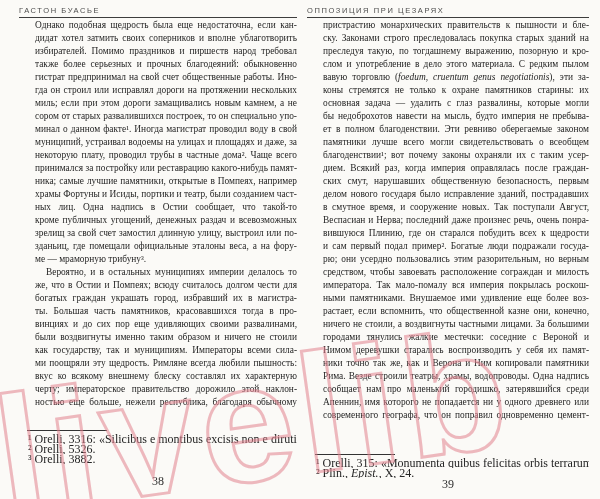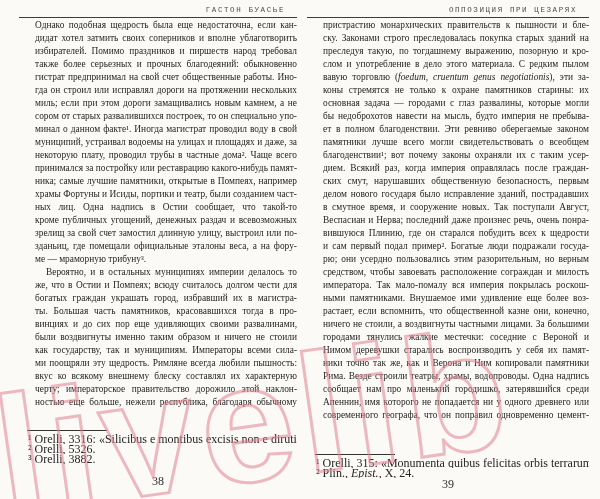--- a/index.html
+++ b/index.html
@@ -8,23 +8,23 @@
     background:#fbfaf7;
     position:relative;
     overflow:hidden;
     font-family:"Liberation Serif", serif;
   }
   .page{position:absolute;top:6px;}
   #page-left{left:19px;width:278px;height:490px;}
   #page-right{left:307px;width:282px;height:490px;}
 
   .running-head{
-    position:absolute;top:0;left:0;right:12px;
-    text-align:right;
-    font-family:Liberation Mono, monospace;
+    position:absolute;top:0;left:0;right:0;
+    text-align:left;
+    font-family:Liberation Sans, sans-serif;
     font-size:7.5px;letter-spacing:1.6px;
     color:#4c4c4c;white-space:nowrap;
   }
   .head-rule{
     position:absolute;top:11px;left:0;right:0;
     border-top:1px solid #3d3d3d;height:0;
   }
   .body-text{
     position:absolute;top:13px;left:0;right:0;
     font-size:9.4px;line-height:13px;color:#1f1f1f;margin-left:16px;
@@ -120,21 +120,21 @@
   <section class="page" id="page-right">
     <div class="running-head">ОППОЗИЦИЯ ПРИ ЦЕЗАРЯХ</div>
     <div class="head-rule"></div>
     <div class="body-text">
         <div class="line">пристрастию монархических правительств к пышности и бле-</div>
         <div class="line">ску. Законами строго преследовалась покупка старых зданий на</div>
         <div class="line">преследуя такую, по тогдашнему выражению, позорную и кро-</div>
         <div class="line">слом и употребление в дело этого материала. С редким пылом</div>
         <div class="line">вавую торговлю (<i>foedum, cruentum genus negotiationis</i>), эти за-</div>
         <div class="line">коны стремятся не только к охране памятников старины: их</div>
-        <div class="line">основная задача — городами с глаз развалины, которые могли</div>
+        <div class="line">основная задача — удалить с глаз развалины, которые могли</div>
         <div class="line">бы недоброхотов навести на мысль, будто империя не пребыва-</div>
         <div class="line">ет в полном благоденствии. Эти ревниво оберегаемые законом</div>
         <div class="line">памятники лучше всего могли свидетельствовать о всеобщем</div>
         <div class="line">благоденствии¹; вот почему законы охраняли их с таким усер-</div>
         <div class="line">дием. Всякий раз, когда империя оправлялась после граждан-</div>
         <div class="line">ских смут, нарушавших общественную безопасность, первым</div>
         <div class="line">делом нового государя было исправление зданий, пострадавших</div>
         <div class="line">в смутное время, и сооружение новых. Так поступали Август,</div>
         <div class="line">Веспасиан и Нерва; последний даже произнес речь, очень понра-</div>
         <div class="line">вившуюся Плинию, где он старался побудить всех к щедрости</div>

